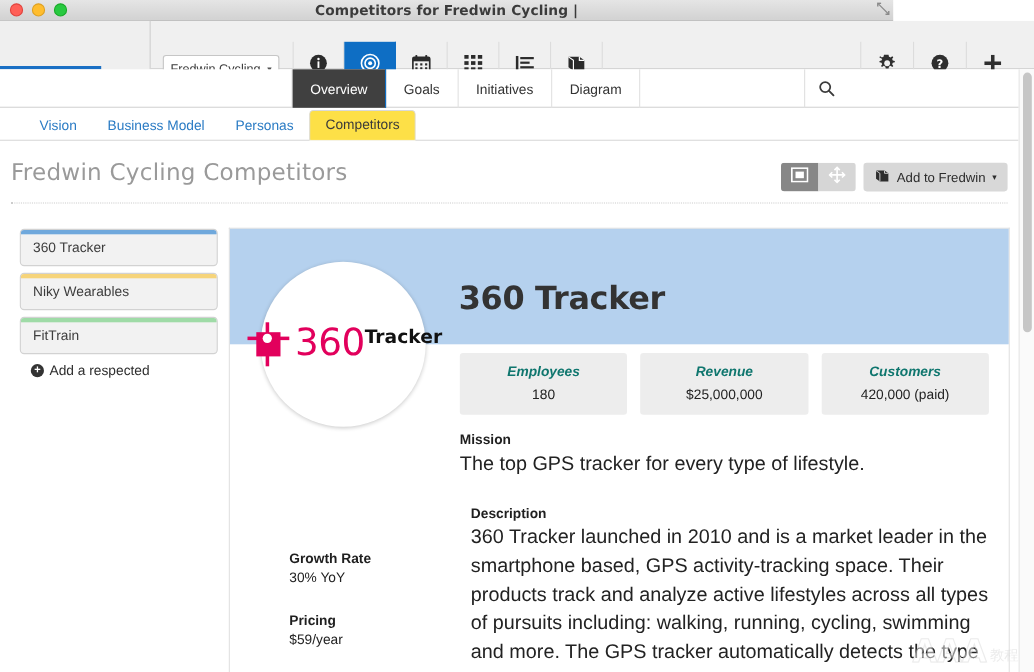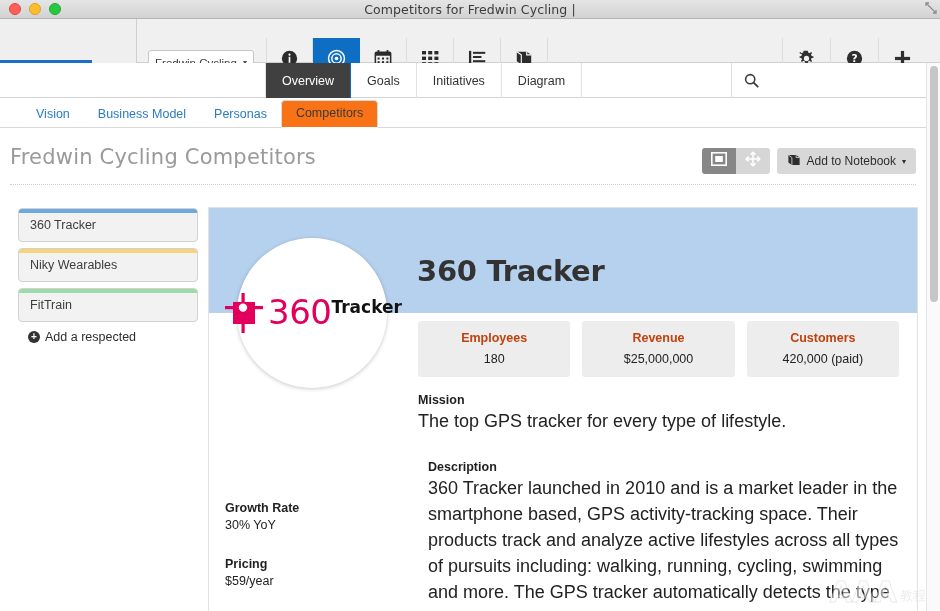--- a/index.html
+++ b/index.html
@@ -11,24 +11,24 @@
   }
   .app {
     position: relative;
     width: 940px; height: 611px;
     background: #fff;
   }
 
   
   .titlebar {
     position: absolute; top: 0; left: 0;
-    width: 940px; height: 19px;
+    width: 812px; height: 19px;
     background: linear-gradient(to bottom, #e5e5e5 0%, #d2d2d2 100%);
     border-bottom: 1px solid #b4b4b4;
-    display: flex; align-items: center;
+    display: flex; align-items: center; font-weight: bold;
   }
   .traffic { display: flex; gap: 8px; margin-left: 9px; }
   .tl { width: 12px; height: 12px; border-radius: 50%; }
   .tl-close { background: #ff5f57; border: 1px solid #e0443e; }
   .tl-min   { background: #ffbd2e; border: 1px solid #dea123; }
   .tl-max   { background: #28c940; border: 1px solid #1aab29; }
   .win-title {
     position: absolute; left: 0; right: 0; text-align: center;
     font-size: 12.5px; color: #3b3b3b; letter-spacing: .1px;
     font-family: "DejaVu Sans", sans-serif;
@@ -112,21 +112,21 @@
     position: absolute; top: 98px; left: 0; width: 926px; height: 30px;
     display: flex; align-items: flex-end;
     border-bottom: 1px solid #d9d9d9;
     padding-left: 22px;
   }
   .subtab {
     font-size: 12.5px; color: #2a7bc4;
     padding: 6px 14px 7px 14px; line-height: 1;
   }
   .subtab.active {
-    color: #3a3a3a; background: #f97316;
+    color: #3a3a3a; background: #fde047;
     border: 1px solid #d9d9d9; border-bottom: 1px solid #fff;
     border-radius: 4px 4px 0 0; margin-bottom: -1px;
     padding: 6px 14px 8px 14px;
   }
 
   
   .page-head {
     position: absolute; top: 136px; left: 0; width: 926px; height: 50px;
   }
   .page-title {
@@ -215,28 +215,28 @@
   .left-col {
     position: absolute; left: 16px; top: 188px; width: 180px;
   }
   .right-col {
     position: absolute; left: 209px; top: 8px; right: 18px;
   }
   .field-label {
     font-size: 12.5px; font-weight: bold; color: #1f1f1f; margin-bottom: 2px;
   }
   .field-value { font-size: 12.5px; color: #222; line-height: 1.42; }
-  .field-block { margin-bottom: 22px; }
+  .field-block { margin-bottom: 22px; margin-left: 38px; }
 
   .stats { display: flex; gap: 12px; }
   .stat {
     flex: 1; background: #ededed; border-radius: 3px;
     padding: 10px 4px 11px 4px; text-align: center;
   }
-  .stat-label { font-size: 12.5px; font-weight: bold; color: #c2410c; }
+  .stat-label { font-size: 12.5px; font-weight: bold; color: #0f766e; font-style: italic; }
   .stat-value { font-size: 12.5px; color: #222; margin-top: 7px; }
 
   .sec { margin-top: 16px; }
   .sec-title { font-size: 12.5px; font-weight: bold; color: #1f1f1f; margin-bottom: 1px; }
   .sec-text { font-size: 18px; color: #222; line-height: 1.45; }
 
   
   .watermark {
     position: absolute; right: 14px; bottom: 6px;
     display: flex; align-items: flex-end; gap: 3px;
@@ -444,21 +444,21 @@
         </div>
       </div>
       <div class="notebook-btn">
         <span>
           <svg width="14" height="12" viewBox="0 0 20 17">
             <path d="M2 1.5 L13 1.5 L18 5 L18 15.5 L7 15.5 L2 12 Z" fill="#2d2d2d"></path>
             <path d="M13 1.5 L13 5 L18 5" fill="none" stroke="#d8d8d8" stroke-width="1.2"></path>
             <path d="M2 1.5 L7 5 L7 15.5" fill="none" stroke="#d8d8d8" stroke-width="1.2"></path>
           </svg>
         </span>
-        <span>Add to Notebook</span>
+        <span>Add to Fredwin</span>
         <span class="caret">▾</span>
       </div>
     </div>
     <div class="dotted-rule"></div>
   </div>
 
   <div class="comp-list">
     <div class="comp-item">
       <span class="bar" style="background:#6fa8dc"></span>
       <span>360 Tracker</span>

